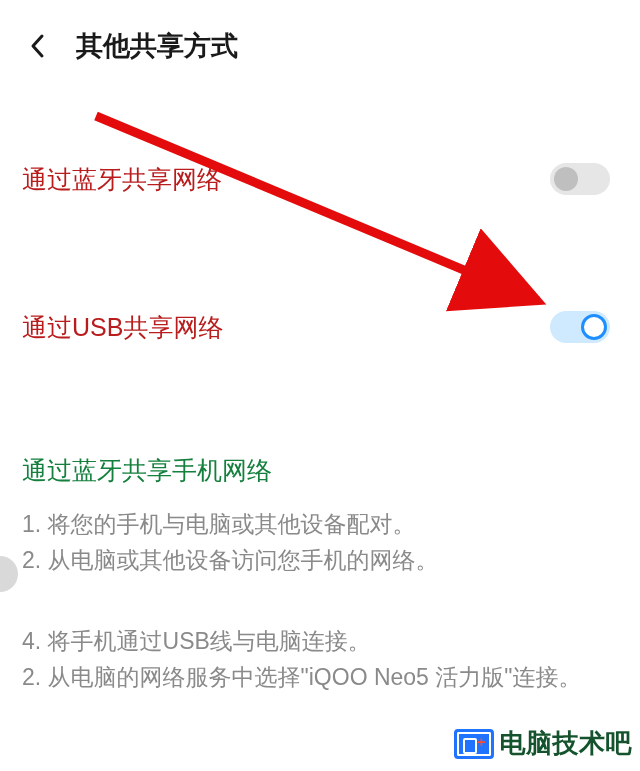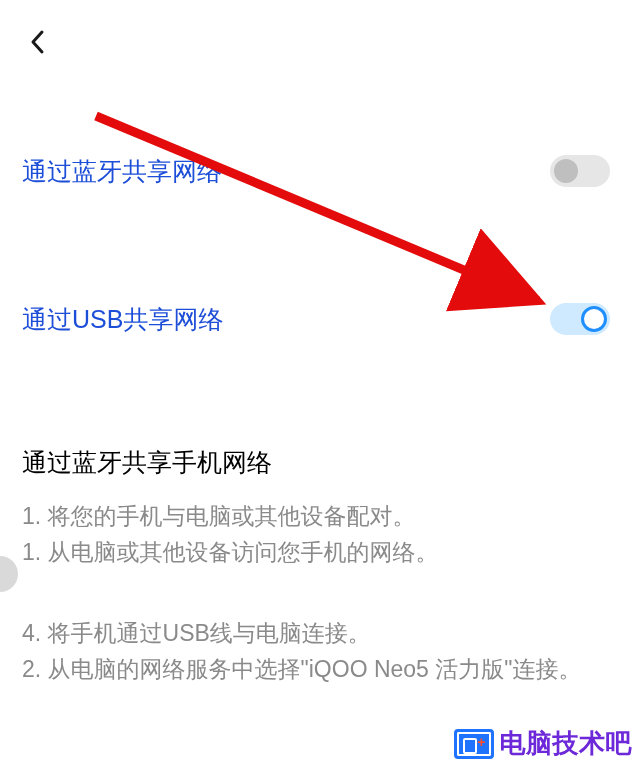--- a/index.html
+++ b/index.html
@@ -33,21 +33,21 @@
       display: flex;
       align-items: center;
       justify-content: space-between;
       padding: 0 30px 0 22px;
       height: 70px;
     }
     .row1 { margin-top: 68px; }
     .row2 { margin-top: 78px; }
     .row-label {
       font-size: 25px;
-      color: #1d4ed8;
+      color: #b91c1c;
       font-weight: 400;
     }
     .toggle {
       position: relative;
       width: 60px;
       height: 32px;
       border-radius: 16px;
       cursor: pointer;
     }
     .toggle.off { background: #e6e6e6; }
@@ -70,21 +70,21 @@
       border-radius: 50%;
       box-sizing: border-box;
     }
     .section {
       padding: 0 22px;
     }
     .sec1 { margin-top: 92px; }
     .sec2 { margin-top: 46px; }
     .section-title {
       font-size: 25px;
-      color: #000000;
+      color: #15803d;
       font-weight: 500;
       margin-bottom: 20px;
     }
     .section-body {
       font-size: 23px;
       color: #8a8a8a;
       line-height: 1.55;
       font-weight: 400;
     }
     .arrow-layer {
@@ -134,50 +134,51 @@
       content:"+";
       position:absolute;
       right:5px; top:2px;
       color:#ff4d2e;
       font-weight:700;
       font-size:14px;
     }
     .wm-text {
       font-size: 26px;
       font-weight: 700;
-      color: #6d28d9;
+      color: #14532d;
       letter-spacing: 0.5px;
     }
   </style>
 </head>
 <body>
 
 <div class="header">
   <div class="back">
     <svg width="20" height="28" viewBox="0 0 20 28">
       <polyline points="14,4 5,14 14,24" fill="none" stroke="#1a1a1a" stroke-width="3" stroke-linecap="round" stroke-linejoin="round"></polyline>
     </svg>
   </div>
+  <div class="title">其他共享方式</div>
 </div>
 
 <div class="row row1">
   <div class="row-label">通过蓝牙共享网络</div>
   <div class="toggle off"></div>
 </div>
 
 <div class="row row2">
   <div class="row-label">通过USB共享网络</div>
   <div class="toggle on"></div>
 </div>
 
 <div class="section sec1">
   <div class="section-title">通过蓝牙共享手机网络</div>
   <div class="section-body">
     <div>1. 将您的手机与电脑或其他设备配对。</div>
-    <div>1. 从电脑或其他设备访问您手机的网络。</div>
+    <div>2. 从电脑或其他设备访问您手机的网络。</div>
   </div>
 </div>
 
 <div class="section sec2">
   <div class="section-body">
     <div>4. 将手机通过USB线与电脑连接。</div>
     <div>2. 从电脑的网络服务中选择"iQOO Neo5 活力版"连接。</div>
   </div>
 </div>
 

